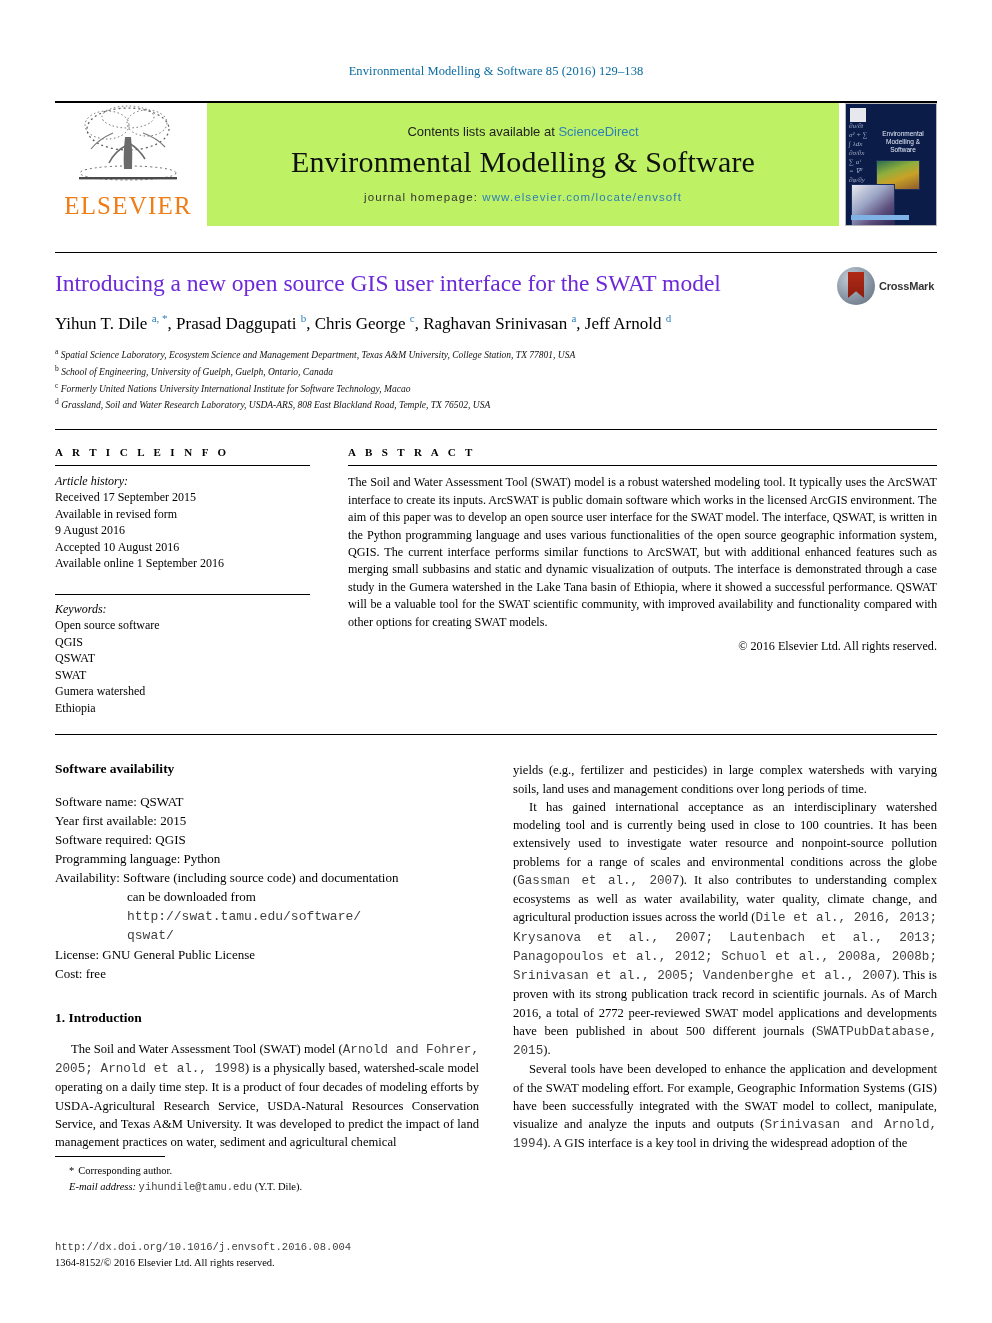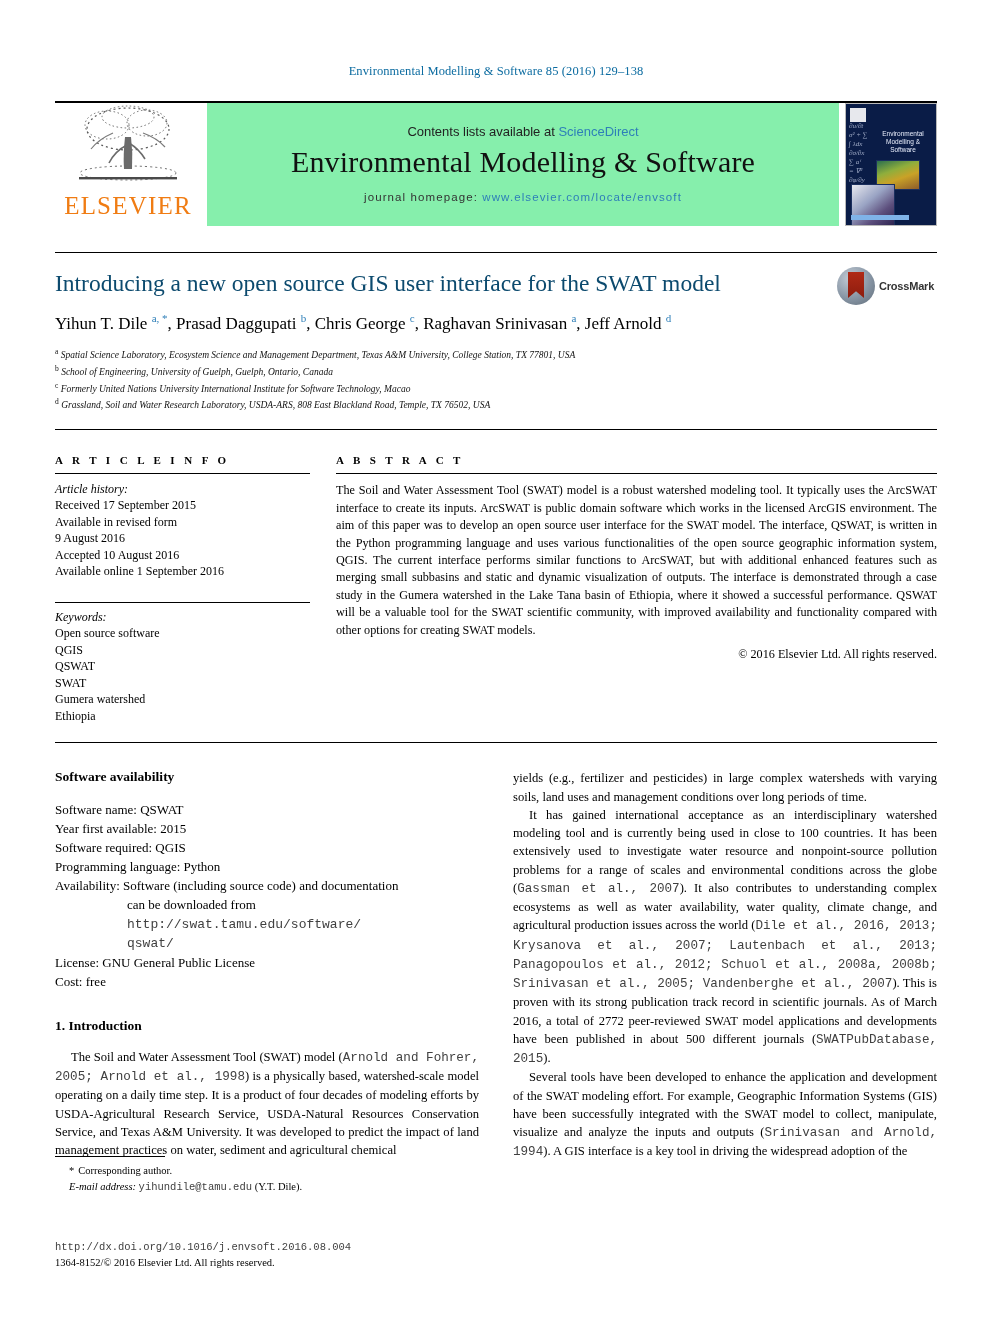--- a/index.html
+++ b/index.html
@@ -47,21 +47,21 @@
   .elsevier-word {
     font-family: "Liberation Serif", serif;
     color: #f07c13;
     font-size: 25px;
     letter-spacing: 1.2px;
     line-height: 1;
     margin-top: -2px;
   }
   .masthead-center {
     flex: 1 1 auto;
-    background: #86efac;
+    background: #bef264;
     display: flex;
     flex-direction: column;
     align-items: center;
     justify-content: center;
     margin-left: 6px;
     margin-right: 6px;
     padding: 6px 0 8px 0;
   }
   .contents-line {
     font-family: "Liberation Sans", sans-serif;
@@ -130,21 +130,21 @@
   .title-rule {
     margin: 26px 55px 0 55px;
     border-top: 1px solid #000;
     height: 0;
   }
   .title-block { margin: 16px 55px 0 55px; position: relative; }
   .paper-title {
     font-family: "Liberation Serif", serif;
     font-size: 23.5px;
     line-height: 1.2;
-    color: #0c4a6e;
+    color: #6d28d9;
     padding-right: 110px;
     margin: 0 0 14px 0;
     font-weight: normal;
   }
   .crossmark {
     position: absolute; right: 0; top: -4px;
     width: 100px; height: 42px;
     display: flex; align-items: center; gap: 4px;
   }
   .cm-badge {
@@ -178,23 +178,23 @@
     font-style: italic;
     font-size: 9.5px;
     line-height: 1.55;
     color: #111;
   }
   .affils .line sup { font-style: normal; font-size: 7.5px; }
 
   
   .info-rule { margin: 16px 55px 0 55px; border-top: 1px solid #000; }
   .info-area {
-    margin: 24px 55px 0 55px;
+    margin: 16px 55px 0 55px;
     display: flex;
-    gap: 26px;
+    gap: 38px;
   }
   .col-info { flex: 0 0 255px; }
   .col-abs  { flex: 1 1 auto; }
 
   .section-head {
     font-family: "Liberation Serif", serif;
     font-weight: bold;
     font-size: 11px;
     letter-spacing: 3.4px;
     margin-bottom: 7px;

